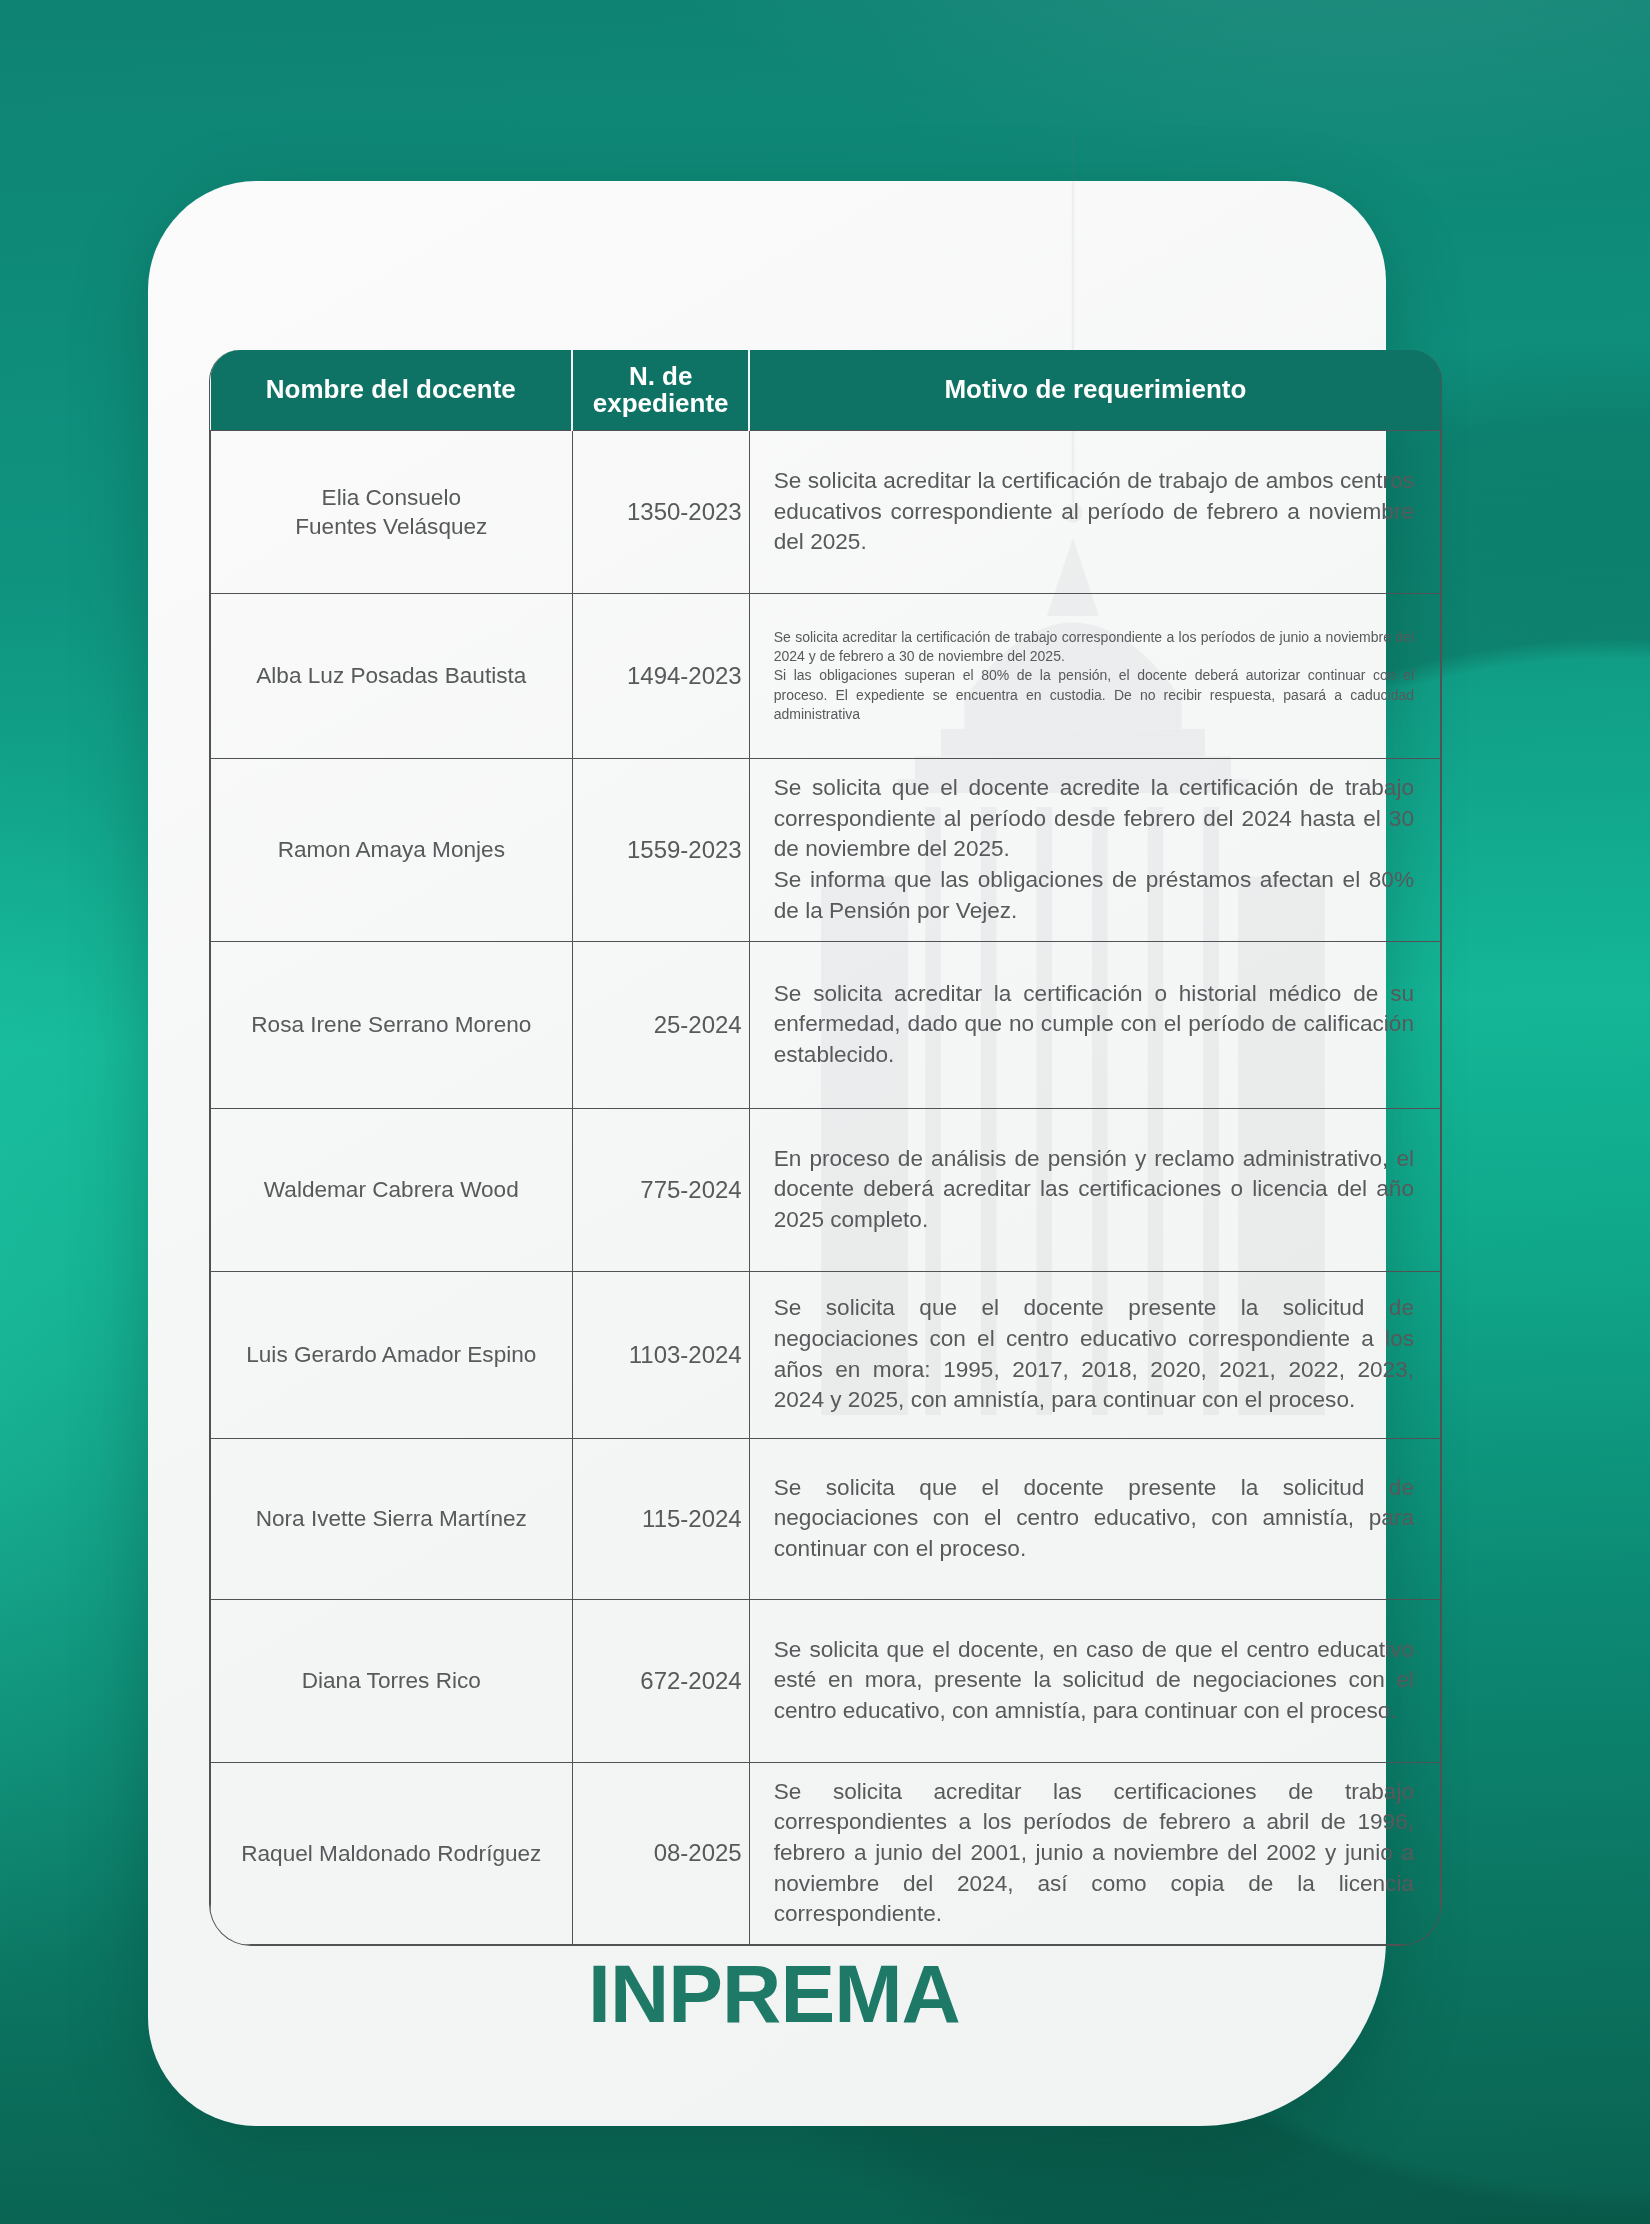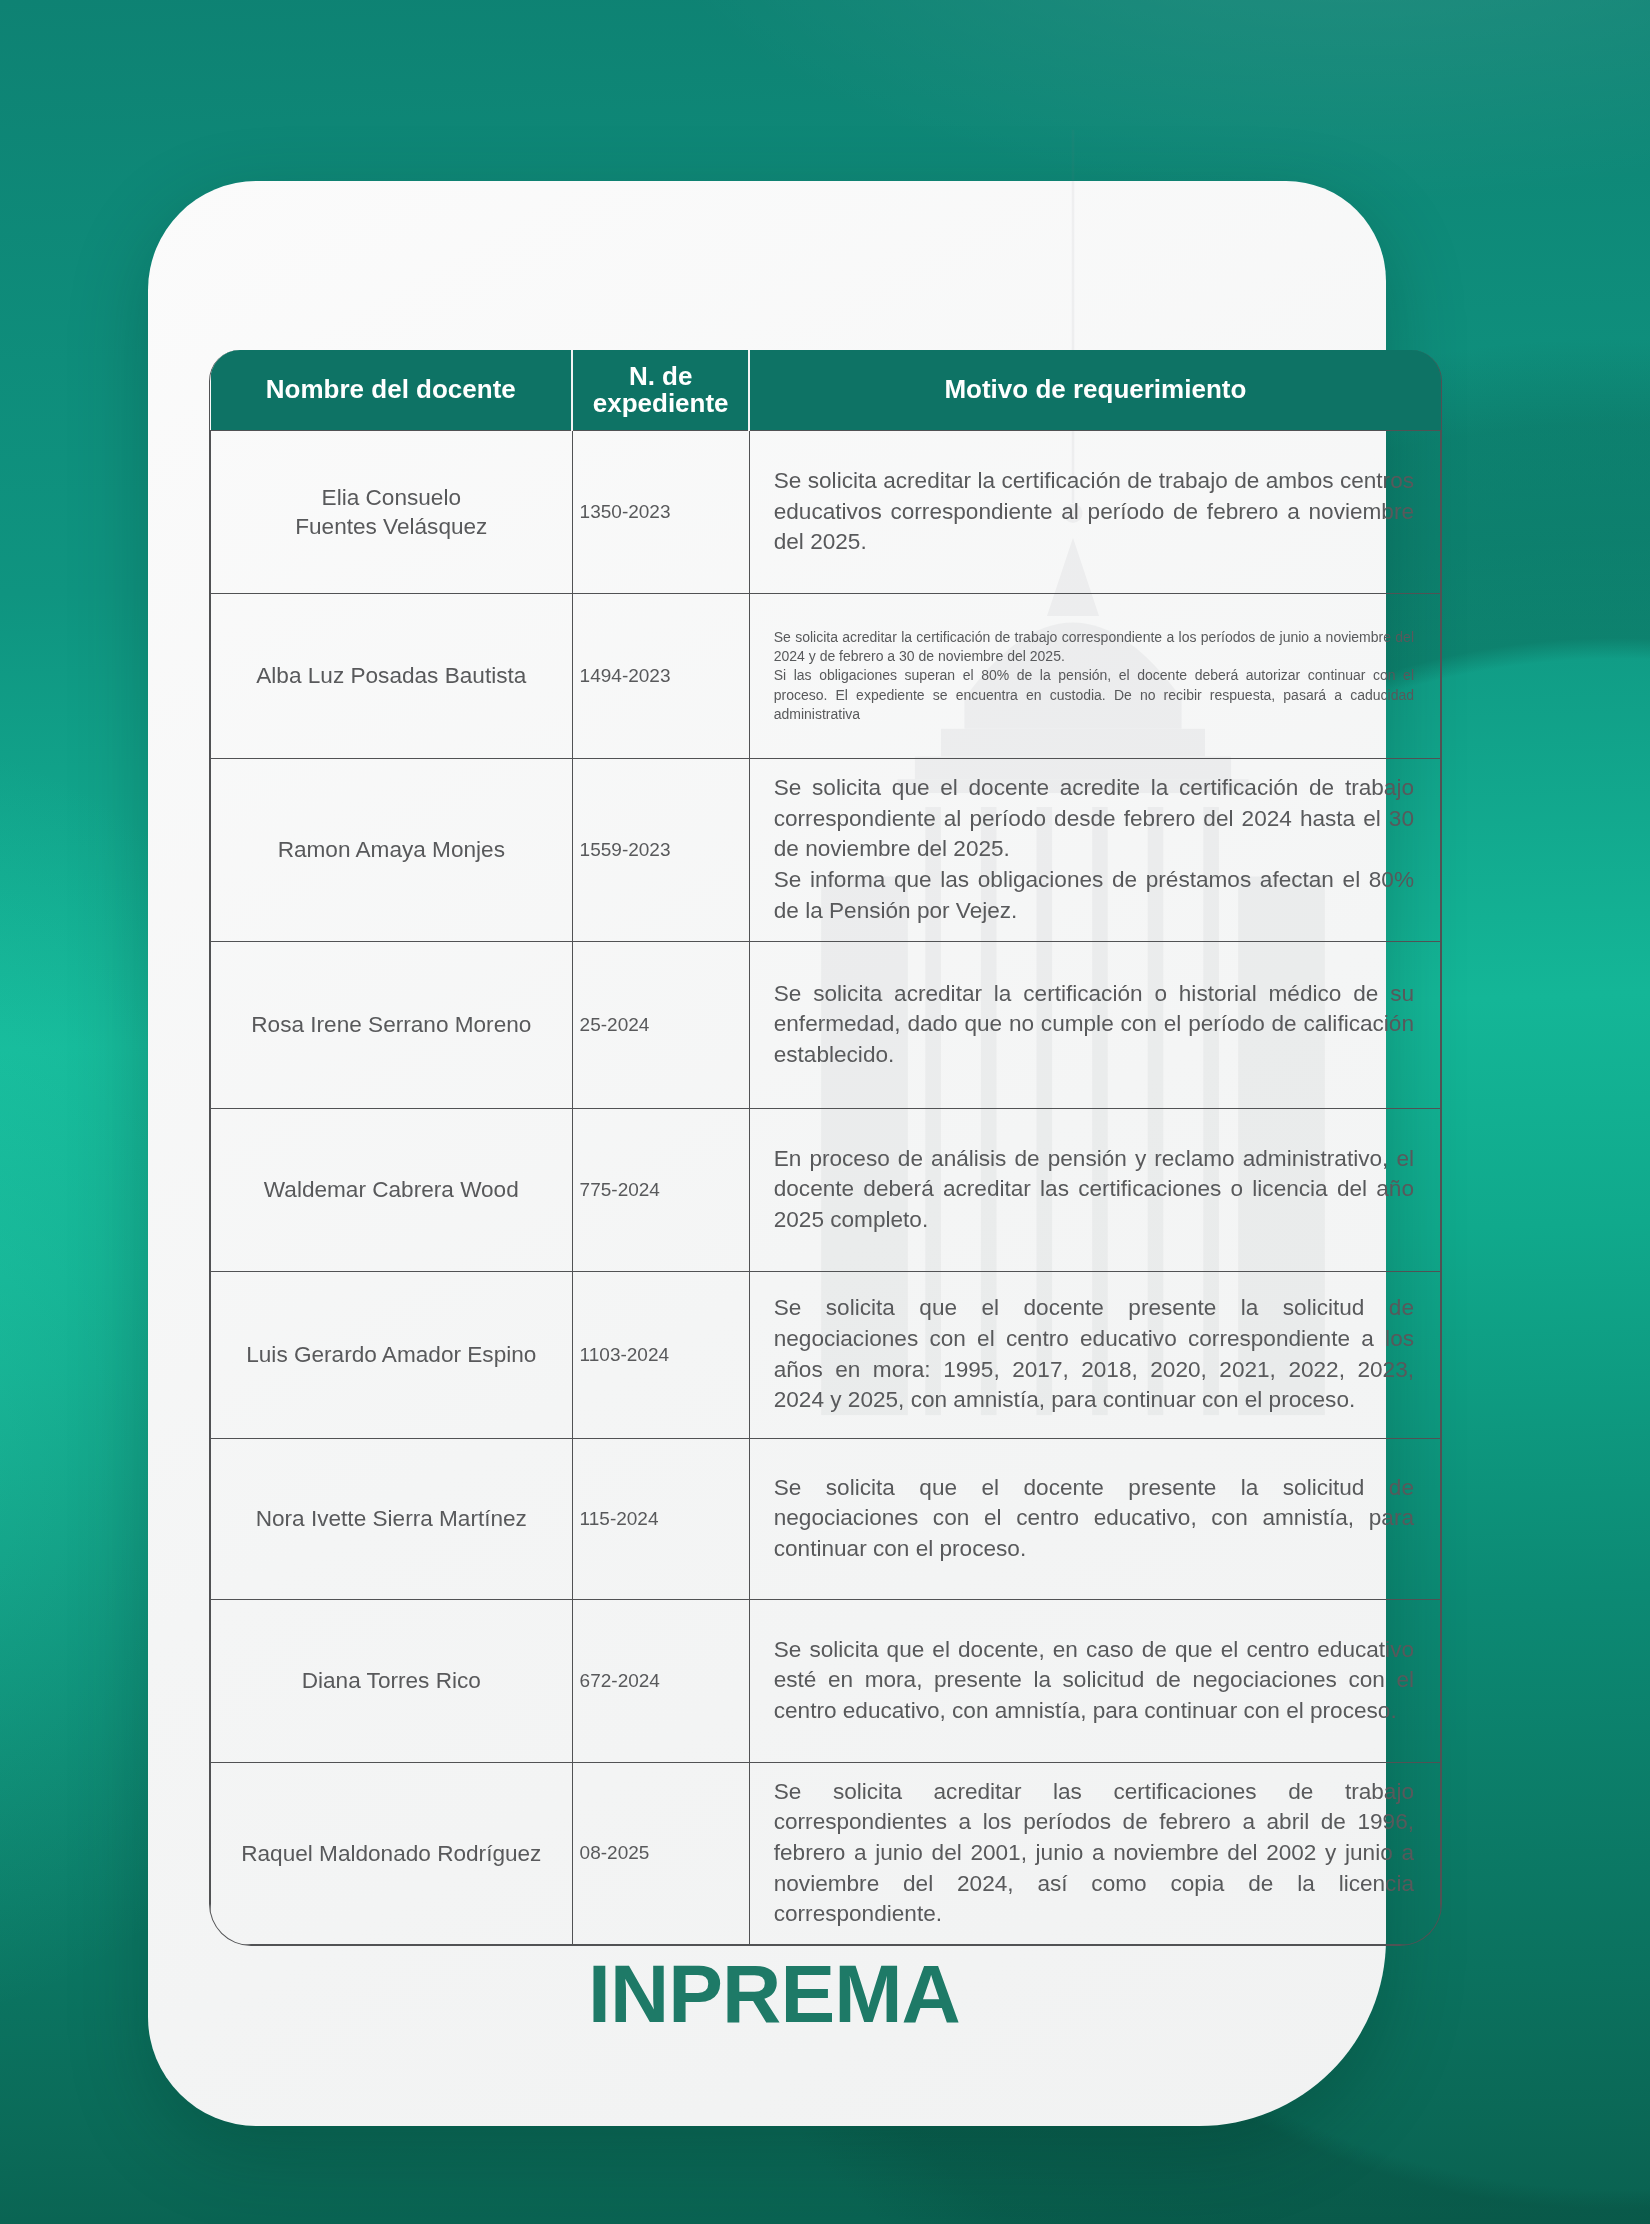--- a/index.html
+++ b/index.html
@@ -38,21 +38,21 @@
     background:#0e7365;color:#ffffff;font-weight:bold;font-size:26px;
     line-height:1.05;text-align:center;vertical-align:middle;
     white-space:pre-line;padding:7px 5.2px;border:none;height:66px;
   }
   thead th:not(:last-child){border-right:2.6px solid #f3f4f4;}
   tbody td{
     border:1.7px solid #515254;color:#58595b;vertical-align:middle;
     background:transparent;
   }
   td.name{ text-align:center;font-size:22.6px;line-height:1.3;white-space:pre-line;padding:5.2px 12px;}
-  td.exp{  text-align:left;font-size:19px;padding:11px 7px;}
+  td.exp{  text-align:right;font-size:24px;padding:11px 7px;}
   td.motivo{
     text-align:justify;font-size:22.6px;line-height:1.36;
     padding:14px 26px 14px 24px;white-space:pre-line;
   }
   tr.small td.motivo{font-size:14px;line-height:1.38;}
   .logo{
     position:absolute;left:14px;right:0;top:1766px;text-align:center;
     font-size:82px;font-weight:bold;letter-spacing:-0.9px;color:#1e7a67;
   }
 </style>

